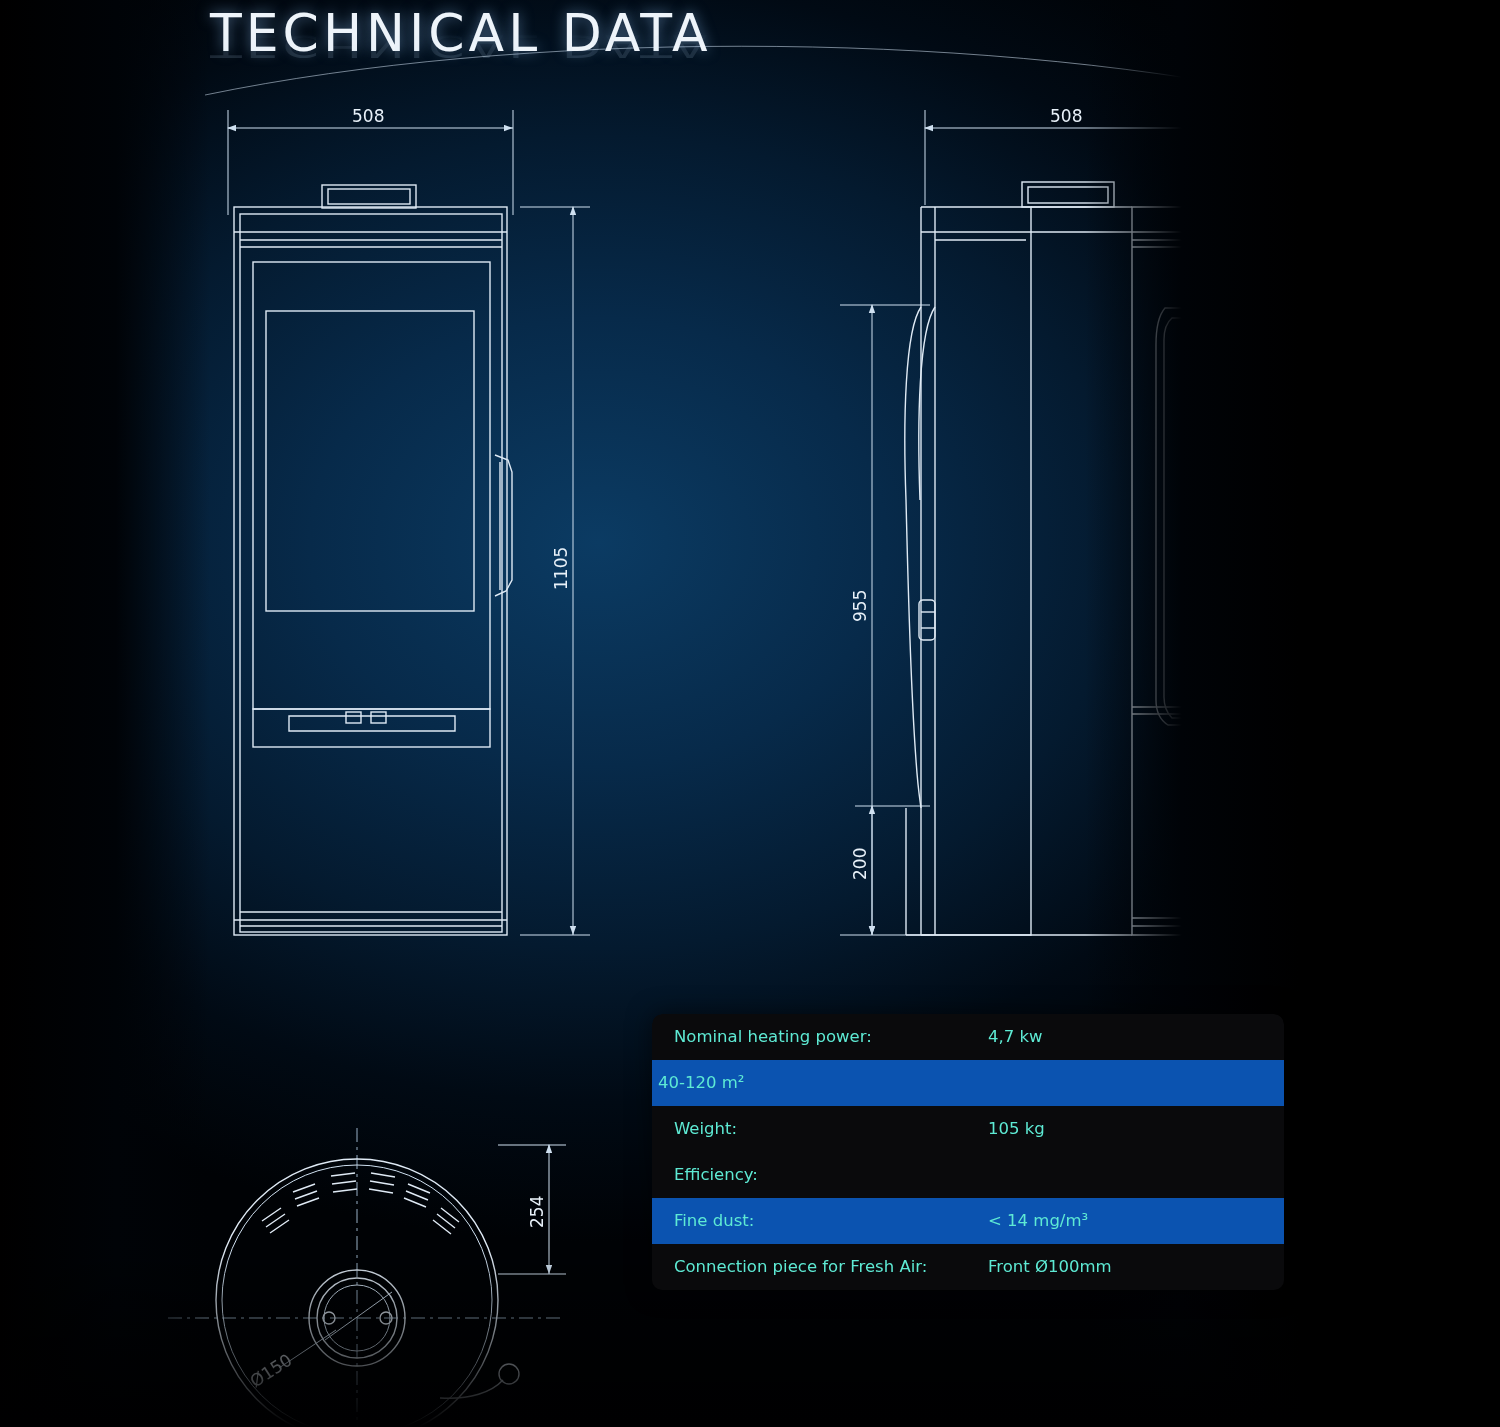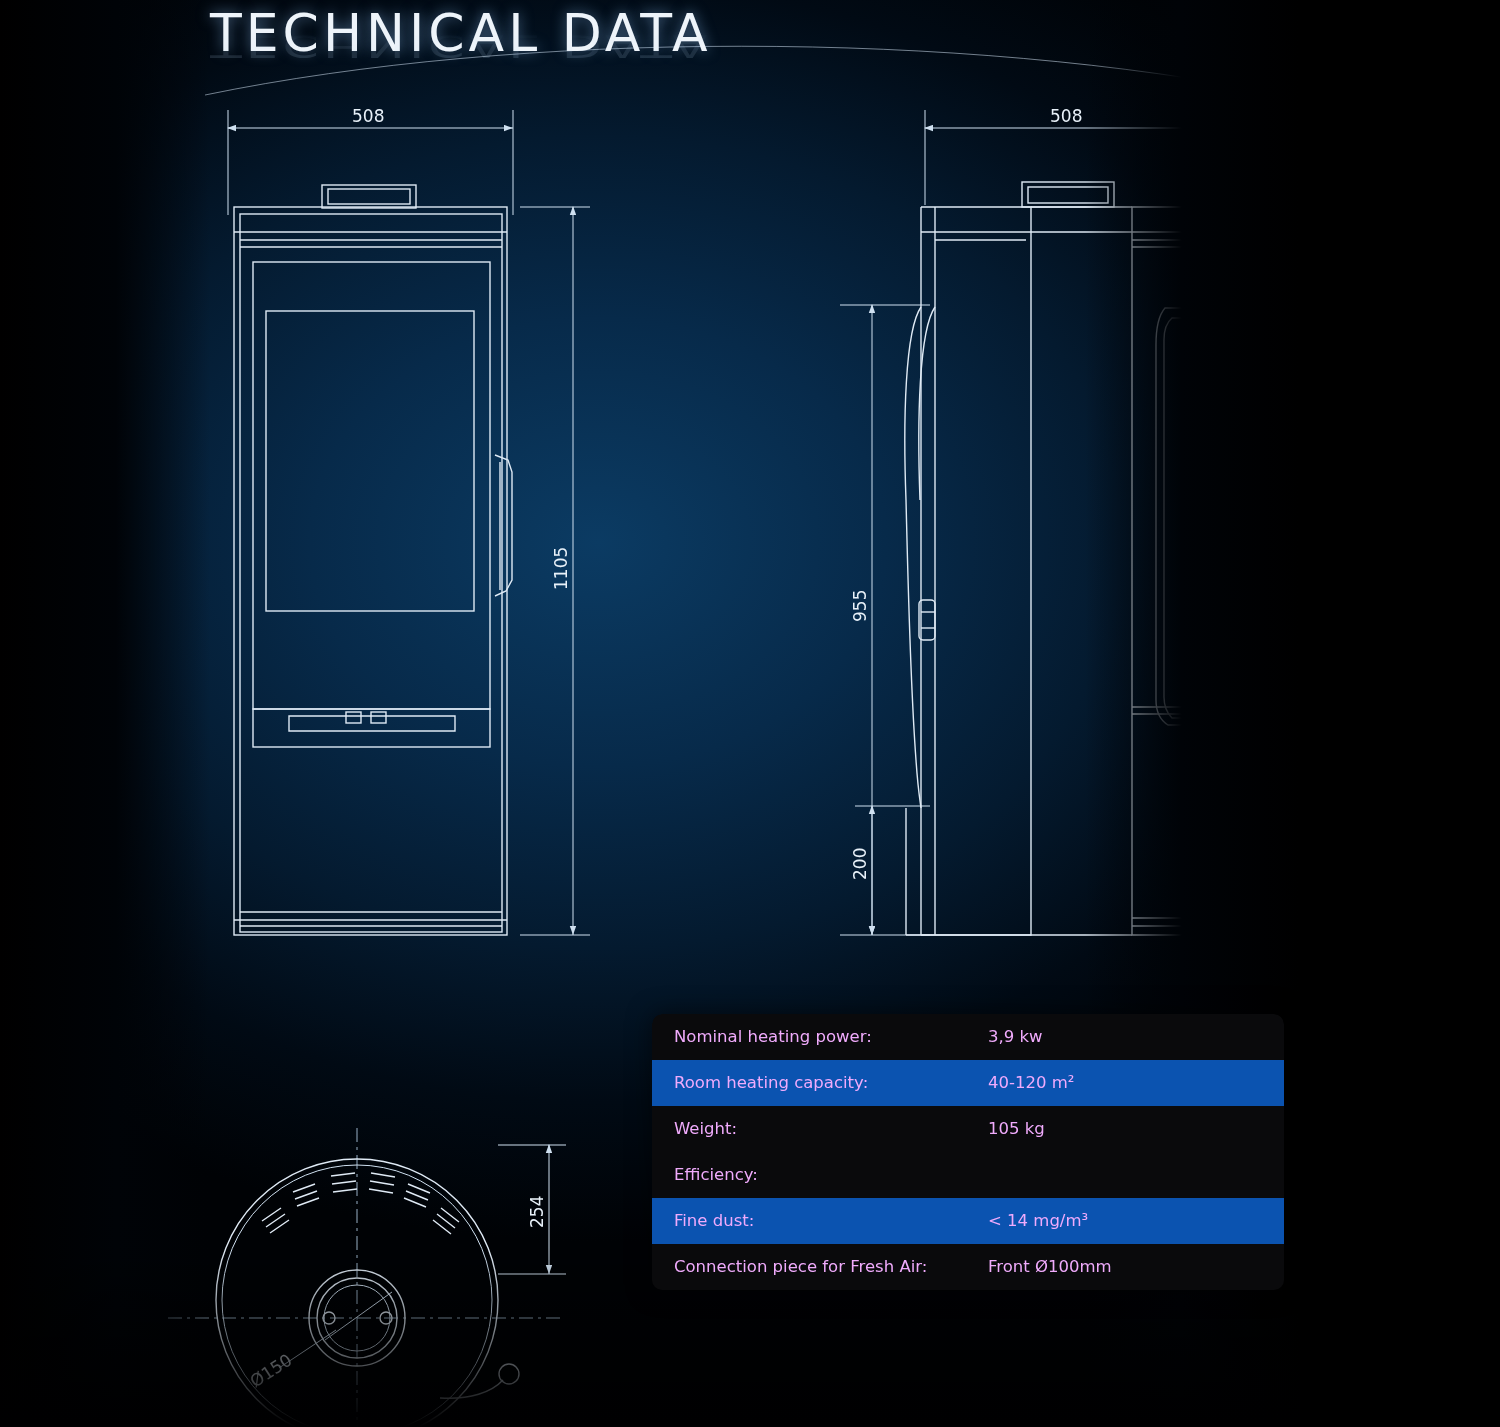--- a/index.html
+++ b/index.html
@@ -93,21 +93,21 @@
     z-index: 7;
     border-radius: 10px;
     overflow: hidden;
     box-shadow: 0 0 24px rgba(0,0,0,0.55);
   }
   .spec-row {
     display: flex;
     align-items: center;
     min-height: 46px;
     font-size: 16.5px;
-    color: #f0abfc;
+    color: #5eead4;
     font-family: "DejaVu Sans", sans-serif;
   }
   .spec-row.dark { background: #0a0a0c; }
   .spec-row.blue { background: #0b53b0; }
   .spec-row .k {
     flex: 0 0 330px;
     padding: 7px 10px 7px 22px;
     box-sizing: border-box;
     line-height: 1.45;
   }
@@ -273,25 +273,24 @@
       <line class="dim" x1="498" y1="1274" x2="566" y2="1274"></line>
       <line class="dim" x1="549" y1="1145" x2="549" y2="1274" marker-start="url(#arrs)" marker-end="url(#arr)"></line>
       <text class="dtxt" x="543" y="1228" transform="rotate(-90 543 1228)">254</text>
     </g>
   </svg>
 
   <div class="spec-table">
 
     <div class="spec-row dark">
       <div class="k">Nominal heating power:</div>
-      <div class="v">3,9 kw</div>
+      <div class="v">4,7 kw</div>
     </div>
 
     <div class="spec-row blue">
-      <div class="k">Room heating capacity:</div>
       <div class="v">40-120 m²</div>
     </div>
 
     <div class="spec-row dark">
       <div class="k">Weight:</div>
       <div class="v">105 kg</div>
     </div>
 
 
     <div class="spec-row dark">

